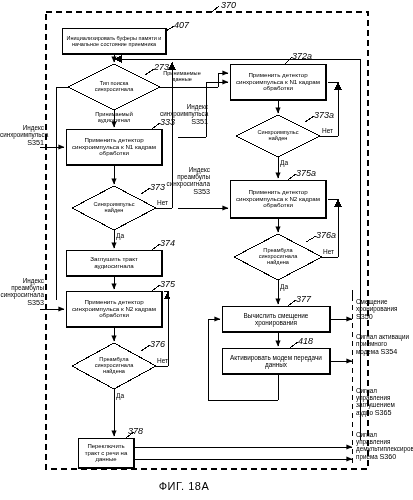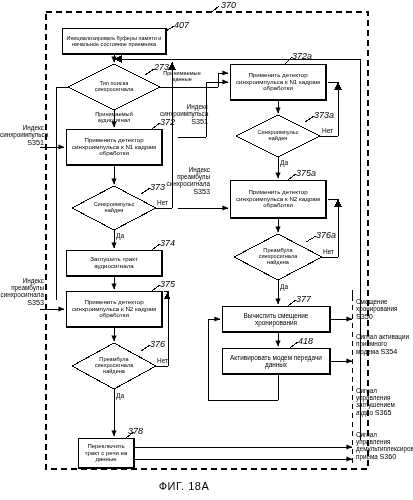--- a/index.html
+++ b/index.html
@@ -178,21 +178,21 @@
     <span>Тип поиска синхросигнала</span>
   </div>
   <div class="ref" style="left:154px;top:62px;">273</div>
 
   <div class="lbl" style="left:82px;top:112px;width:64px;font-size:5.6px;">Принимаемый аудиосигнал</div>
   <div class="lbl" style="left:154px;top:71px;width:56px;font-size:5.6px;">Принимаемые данные</div>
 
   <div class="box" style="left:66px;top:129px;width:96px;height:36px;font-size:6.2px;padding:1px 3px;">
     <span>Применить детектор синхроимпульса к N1 кадрам обработки</span>
   </div>
-  <div class="ref" style="left:160px;top:117px;">372</div>
+  <div class="ref" style="left:160px;top:117px;">333</div>
 
   <div class="diamondtxt" style="left:84px;top:198px;width:60px;height:20px;font-size:5.6px;">
     <span>Синхроимпульс найден</span>
   </div>
   <div class="ref" style="left:150px;top:182px;">373</div>
   <div class="yn" style="left:157px;top:199px;">Нет</div>
   <div class="yn" style="left:116px;top:232px;">Да</div>
 
   <div class="box" style="left:66px;top:250px;width:96px;height:26px;font-size:6.2px;padding:1px 3px;">
     <span>Заглушить тракт аудиосигнала</span>

